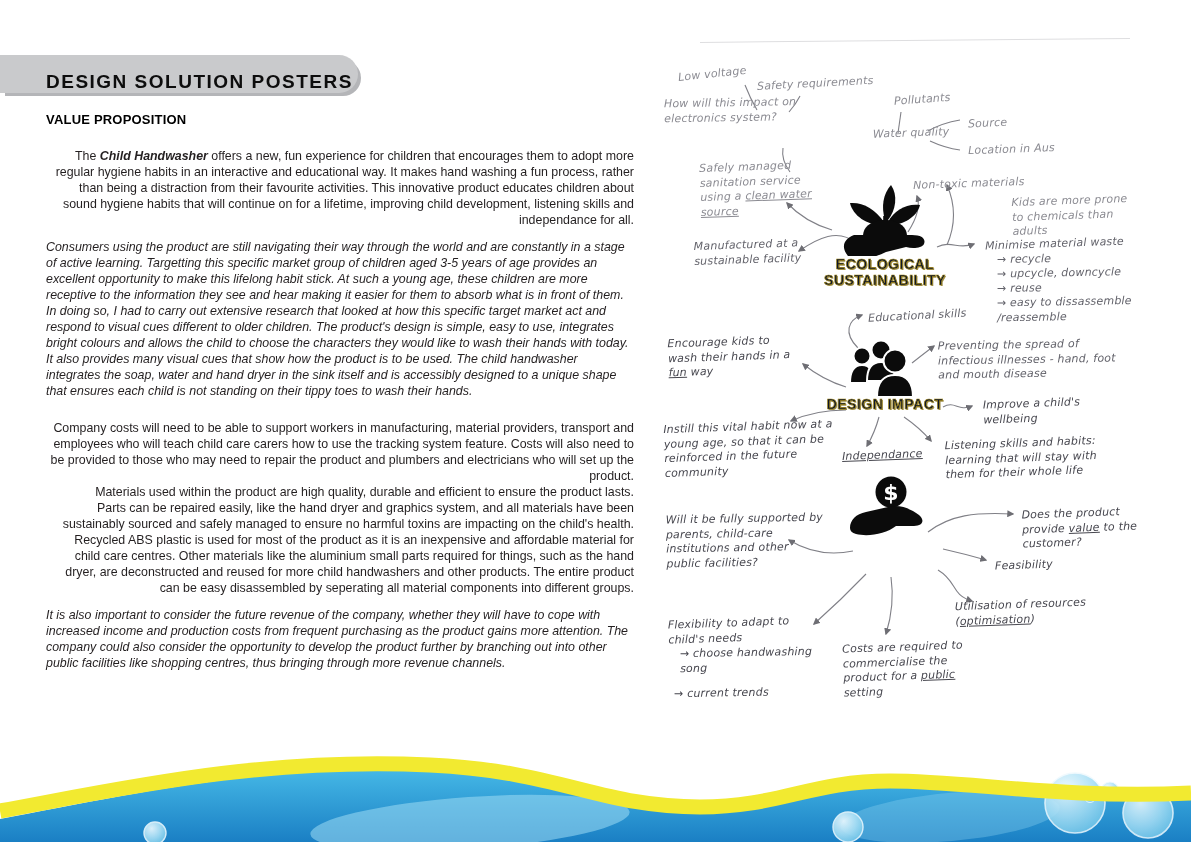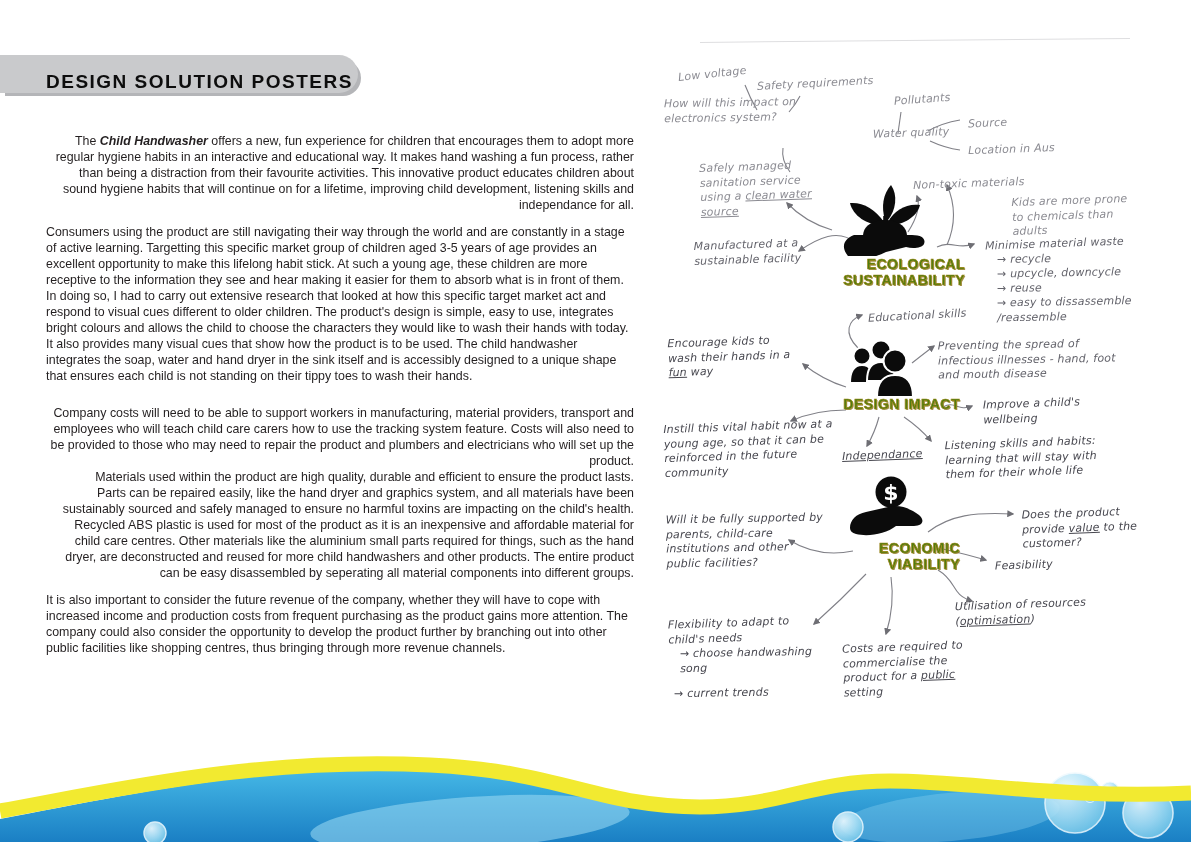--- a/index.html
+++ b/index.html
@@ -7,48 +7,49 @@
         font-family:"Liberation Sans",sans-serif;color:#231f20;}
   
   .banner{position:absolute;left:0;top:55px;width:358px;height:38px;background:#c9cacc;
           border-radius:0 19px 19px 0;box-shadow:4px 4px 0 -1px #b4b5b8;display:flex;align-items:flex-end;}
   .banner h1{margin:0 0 0 46px;font-size:19px;font-weight:bold;letter-spacing:1.5px;color:#0d0d0d;}
   
   .leftcol{position:absolute;left:46px;top:112px;width:588px;}
   .leftcol h2{margin:0;font-size:13px;font-weight:bold;color:#000;letter-spacing:.2px;}
   .leftcol p{margin:0;font-size:12.4px;line-height:16px;white-space:pre-line;}
   .gap-h2p{margin-top:21px!important;text-align:right;}
-  .gap-pp{margin-top:11px!important;}
+  .gap-pp{margin-top:11px!important;font-style:italic;}
   .gap-ph2{margin-top:19px!important;}
   .prod{font-weight:bold;font-style:italic;}
   
   .mindmap{position:absolute;left:650px;top:38px;width:541px;height:710px;}
   .scan-edge{position:absolute;left:50px;top:2px;width:430px;height:1px;background:#dedee0;transform:rotate(-.5deg);}
   .hw{position:absolute;font:italic 11px/1.33 "DejaVu Sans",sans-serif;color:#47474f;letter-spacing:.2px;}
   .faint{color:#8b8b92;}
   .mid{color:#63636b;}
   .u{text-decoration:underline;}
   .arrows{position:absolute;left:0;top:2px;}
   .node-icon{position:absolute;}
-  .node-label{position:absolute;text-align:right;font-weight:bold;font-size:14px;letter-spacing:.5px;
-              color:#4d7c0f;-webkit-text-stroke:.6px #a3891c;
+  .node-label{position:absolute;text-align:center;font-weight:bold;font-size:14px;letter-spacing:.5px;
+              color:#0f172a;-webkit-text-stroke:.6px #a3891c;
               text-shadow:1px 1px 0 rgba(130,108,20,.75),-.5px -.5px 0 rgba(130,108,20,.4);}
   
   .wave{position:absolute;left:0;bottom:0;width:1191px;height:97px;}
 </style>
 </head>
 <body>
 
 <div class="page">
 
   <div class="banner">
     <h1>DESIGN SOLUTION POSTERS</h1>
   </div>
 
   <div class="leftcol">
+    <h2>VALUE PROPOSITION</h2>
     <p class="gap-h2p"><span>The </span><span class="prod">Child Handwasher</span><span> offers a new, fun experience for children that encourages them to adopt more regular hygiene habits in an interactive and educational way. It makes hand washing a fun process, rather than being a distraction from their favourite activities. This innovative product educates children about sound hygiene habits that will continue on for a lifetime, improving child development, listening skills and independance for all.</span></p>
     <p class="gap-pp">Consumers using the product are still navigating their way through the world and are constantly in a stage of active learning. Targetting this specific market group of children aged 3-5 years of age provides an excellent opportunity to make this lifelong habit stick. At such a young age, these children are more receptive to the information they see and hear making it easier for them to absorb what is in front of them. In doing so, I had to carry out extensive research that looked at how this specific target market act and respond to visual cues different to older children. The product's design is simple, easy to use, integrates bright colours and allows the child to choose the characters they would like to wash their hands with today. It also provides many visual cues that show how the product is to be used. The child handwasher integrates the soap, water and hand dryer in the sink itself and is accessibly designed to a unique shape that ensures each child is not standing on their tippy toes to wash their hands.</p>
     <p class="gap-h2p">Company costs will need to be able to support workers in manufacturing, material providers, transport and employees who will teach child care carers how to use the tracking system feature. Costs will also need to be provided to those who may need to repair the product and plumbers and electricians who will set up the product.
 Materials used within the product are high quality, durable and efficient to ensure the product lasts.
 Parts can be repaired easily, like the hand dryer and graphics system, and all materials have been sustainably sourced and safely managed to ensure no harmful toxins are impacting on the child's health.
 Recycled ABS plastic is used for most of the product as it is an inexpensive and affordable material for child care centres. Other materials like the aluminium small parts required for things, such as the hand dryer, are deconstructed and reused for more child handwashers and other products. The entire product can be easy disassembled by seperating all material components into different groups.</p>
     <p class="gap-pp">It is also important to consider the future revenue of the company, whether they will have to cope with increased income and production costs from frequent purchasing as the product gains more attention. The company could also consider the opportunity to develop the product further by branching out into other public facilities like shopping centres, thus bringing through more revenue channels.</p>
   </div>
 
   <div class="mindmap">
@@ -142,21 +143,20 @@
         <path d="M29,62 C29,46 37,40 47,40 C57,40 65,46 65,62 Z"></path>
       </g>
     </svg>
     <div class="node-label" style="left:160px;top:358px;width:150px">DESIGN IMPACT</div>
 
     <svg class="node-icon" style="left:198px;top:438px" width="80" height="62" viewBox="0 0 80 62">
       <circle cx="43" cy="16" r="15.5" fill="#0b0b0b"></circle>
       <text x="43" y="24" font-family="DejaVu Sans, sans-serif" font-size="22" font-weight="bold" fill="#ffffff" text-anchor="middle">$</text>
       <path fill="#0b0b0b" d="M2,52 C2,44 8,38 18,36 L40,31 C52,28 63,33 71,39 C77,44 75,50 66,50 L48,50 C38,58 20,61 8,58 C4,57 2,55 2,52 Z"></path>
     </svg>
-    <div class="node-label" style="left:170px;top:502px;width:140px">ECONOMIC VIABILITY</div>
   </div>
 
   <svg class="wave" width="1191" height="97" viewBox="0 0 1191 97">
     <defs>
       <linearGradient id="waterGrad" x1="0" y1="0" x2="0" y2="1">
         <stop offset="0" stop-color="#45b8e6"></stop>
         <stop offset="1" stop-color="#1a7fc4"></stop>
       </linearGradient>
       <radialGradient id="bubbleGrad" cx=".35" cy=".3" r=".8">
         <stop offset="0" stop-color="#eefaff"></stop>

